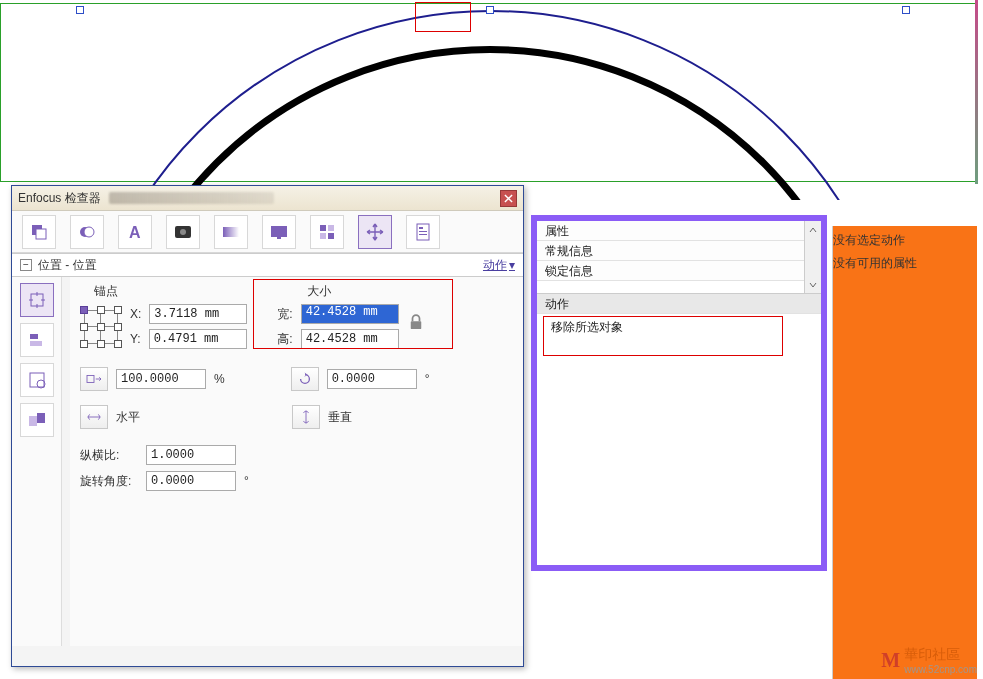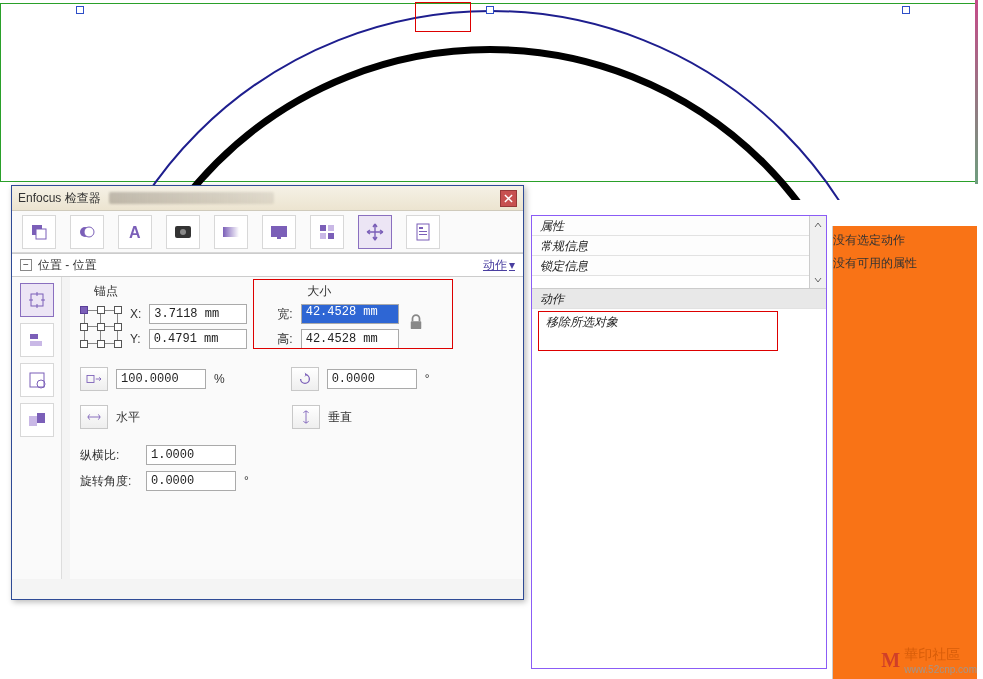--- a/index.html
+++ b/index.html
@@ -9,21 +9,21 @@
   .canvas { position: absolute; left: 0; top: 0; width: 983px; height: 679px; background: #fff; }
   .green-border { position: absolute; left: 0; top: 3px; width: 976px; height: 179px; border: 1px solid #2aa02a; }
   .arc1 { position:absolute; left: 76px; top: 10px; width: 830px; height: 830px; border: 2px solid #1e1e8e; border-radius: 50%; }
   .arc2 { position:absolute; left: 100px; top: 46px; width: 780px; height: 780px; border: 7px solid #000; border-radius: 50%; }
   .handle { position: absolute; width: 8px; height: 8px; border: 1px solid #2d4ec7; background: #fff; }
   .red-small { position: absolute; left: 415px; top: 2px; width: 56px; height: 30px; border: 1px solid #d00; }
   .right-edge { position:absolute; right:5px; top:0; width:3px; height:184px; background: linear-gradient(#c54b89,#6e9e7e); }
   
   
   .win {
-    position: absolute; left: 11px; top: 185px; width: 513px; height: 415px;
+    position: absolute; left: 11px; top: 185px; width: 513px; height: 482px;
     border: 1px solid #2e4a95; background: #f4f4f4;
     box-shadow: 2px 2px 6px rgba(0,0,0,0.28);
   }
   .titlebar {
     height: 25px; background: linear-gradient(#f5f1e6,#ece4d0);
     display: flex; align-items: center; padding: 0 6px;
     border-bottom: 1px solid #cfcabb; font-size: 12px; color: #333;
   }
   .title-blur { margin-left:8px; width:165px; height:12px; background: linear-gradient(90deg,rgba(100,90,80,0.35),rgba(100,90,80,0.12)); border-radius:2px; filter: blur(1px); }
   .close-btn { margin-left:auto; width:17px; height:17px; background:#c75050; border:1px solid #963838; display:flex; align-items:center; justify-content:center; color:#fff; font-size:10px; line-height:1; cursor:pointer; }
@@ -51,22 +51,22 @@
   .redbox1 { position:absolute; border:1px solid #d00; }
   .anchor-widget { width:42px; height:42px; position:relative; }
   .anchor-widget .dot { position:absolute; width:8px; height:8px; border:1px solid #555; background:#fff; }
   .anchor-widget .dot.sel { background:#7b5fb8; border-color:#5a3f98; }
   .anchor-widget .line { position:absolute; background:#888; }
   .lock { width:18px; height:22px; color:#888; display:flex; align-items:center; justify-content:center;}
   .btn-icon { width:28px; height:24px; border:1px solid #c8c8c8; background:linear-gradient(#fff,#eee); display:flex; align-items:center; justify-content:center; cursor:pointer;}
   
   
   .panel-r1 {
-    position:absolute; left: 531px; top: 215px; width: 296px; height: 454px;
-    border:1px solid #8b5cf6; background:#fff;font-style:italic;
+    position:absolute; left: 531px; top: 215px; width: 296px; height: 356px;
+    border:6px solid #8b5cf6; background:#fff;
   }
   .prop-list { }
   .prop-row { height:20px; border-bottom:1px solid #e2e2e2; padding:2px 8px; font-size:12px; color:#222; background:#fdfdfd; }
   .prop-head { background:#e8e8e8; font-weight:normal; }
   .scroller { position:absolute; right:0; top:0; width:17px; height:72px; background:#f0f0f0; border-left:1px solid #ccc; display:flex; flex-direction:column; justify-content:space-between; align-items:center;}
   .scroller .arr { height:17px; width:100%; display:flex; align-items:center; justify-content:center; cursor:pointer; }
   .action-area { position:absolute; left:0; right:0; top:72px; bottom:0; background:#fff; border-top:1px solid #ccc; }
   .red-highlight { position:absolute; left:6px; top:95px; width:240px; height:40px; border:1px solid #d00; }
   
   .panel-r2 {

